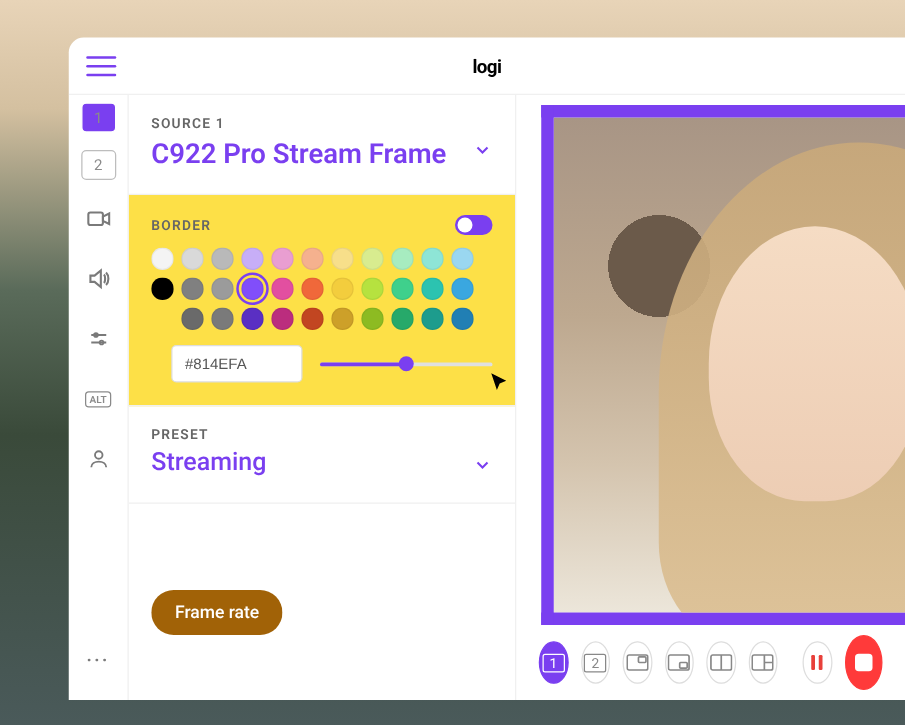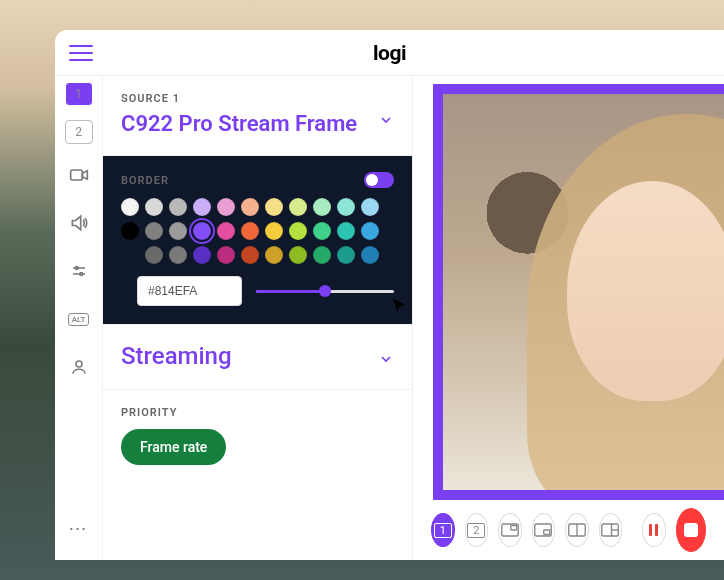--- a/index.html
+++ b/index.html
@@ -30,21 +30,21 @@
   .hamburger {
     width: 24px; height: 24px;
     display: flex; flex-direction: column; justify-content: center; gap: 5px;
     cursor: pointer;
   }
   .hamburger span { height: 2px; background: #7a3ff0; border-radius: 1px; }
   .brand {
     flex: 1;
     text-align: center;
     font-weight: 700;
-    font-size: 21px;
+    font-size: 15px;
     letter-spacing: -0.5px;
   }
   .spacer24 { width: 24px; }
   .main {
     flex: 1;
     display: flex;
     overflow: hidden;
   }
   .sidebar {
     width: 48px;
@@ -77,21 +77,21 @@
   .sb-item.active.outlined { border-color: #fff; }
   .sb-more { margin-top: auto; margin-bottom: 14px; letter-spacing: 2px; font-weight: 700; }
   .settings {
     width: 310px;
     border-right: 1px solid #f0f0f0;
     overflow: hidden;
     display: flex;
     flex-direction: column;
   }
   .block { padding: 16px 18px 18px 18px; border-bottom: 1px solid #f0f0f0; }
-  .block.gray { background: #0f172a; }
+  .block.gray { background: #fde047; }
   .label-sm {
     font-size: 11px;
     letter-spacing: 1px;
     color: #666;
     font-weight: 600;
   }
   .source-title {
     color: #7a3ff0;
     font-size: 22px;
     font-weight: 600;
@@ -176,33 +176,33 @@
   .slider-thumb {
     position: absolute;
     width: 12px; height: 12px;
     border-radius: 50%;
     background: #7a3ff0;
     top: -4.5px;
     left: calc(50% - 6px);
   }
   .preset-value {
     color: #7a3ff0;
-    font-size: 24px;
+    font-size: 20px;
     font-weight: 500;
   }
   .pills { display: flex; gap: 8px; margin-top: 10px; flex-wrap: wrap; }
   .pill {
     padding: 9px 18px;
     border-radius: 22px;
     font-size: 14px;
     font-weight: 500;
     cursor: pointer;
     border: 1.5px solid transparent;
   }
-  .pill.filled { background: #15803d; color: #fff; }
+  .pill.filled { background: #a16207; color: #fff; margin-top: 43px; }
   .pill.outline { border-color: #ccc; color: #555; background: #fff; }
   .preview-area {
     flex: 1;
     display: flex;
     flex-direction: column;
     overflow: hidden;
   }
   .preview {
     flex: 1;
     padding: 8px 0 0 20px;
@@ -389,32 +389,32 @@
                 <div class="slider-thumb"></div>
               </div>
           </div>
         </div>
         <svg class="cursor-icon" width="18" height="18" viewBox="0 0 24 24">
             <path d="M4 2l6 18 3-7 7-3z" fill="#000"></path>
           </svg>
       </div>
 
       <div class="block">
+        <div class="label-sm">PRESET</div>
         <div class="row-flex" style="align-items:center;">
           <div class="preset-value">Streaming</div>
           <div class="chev" style="margin-top:10px;">
             <svg width="16" height="16" viewBox="0 0 24 24" fill="none" stroke="currentColor" stroke-width="2.5">
                 <path d="M6 9l6 6 6-6"></path>
               </svg>
           </div>
         </div>
       </div>
 
       <div class="block" style="border-bottom:none;">
-        <div class="label-sm">PRIORITY</div>
         <div class="pills" id="priority-pills">
             <div class="pill filled">Frame rate</div>
           </div>
       </div>
     </div>
 
     <div class="preview-area">
       <div class="preview">
         <div class="preview-frame">
           <div class="hair"></div>

